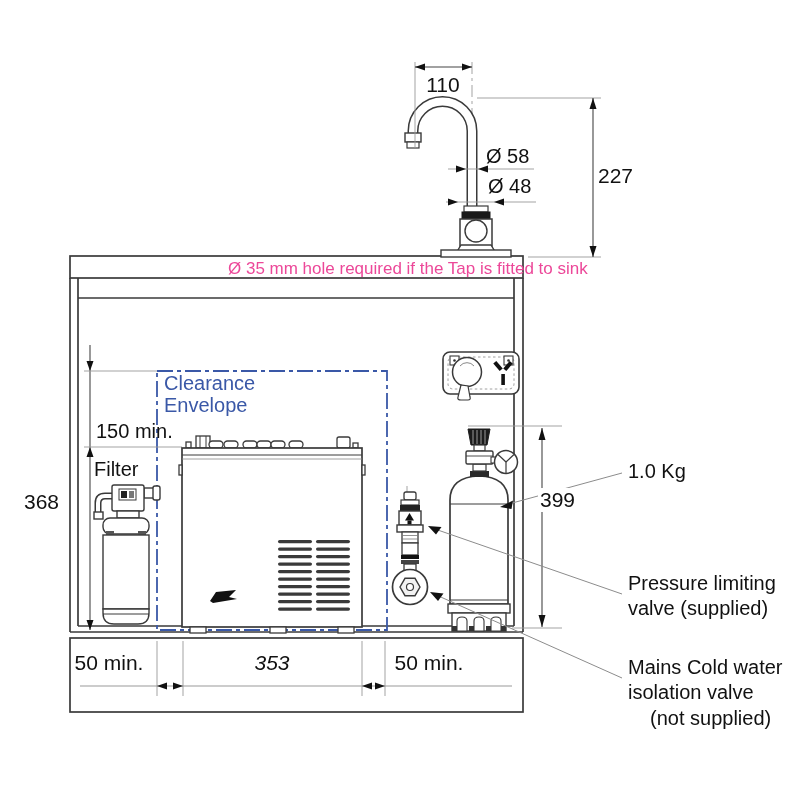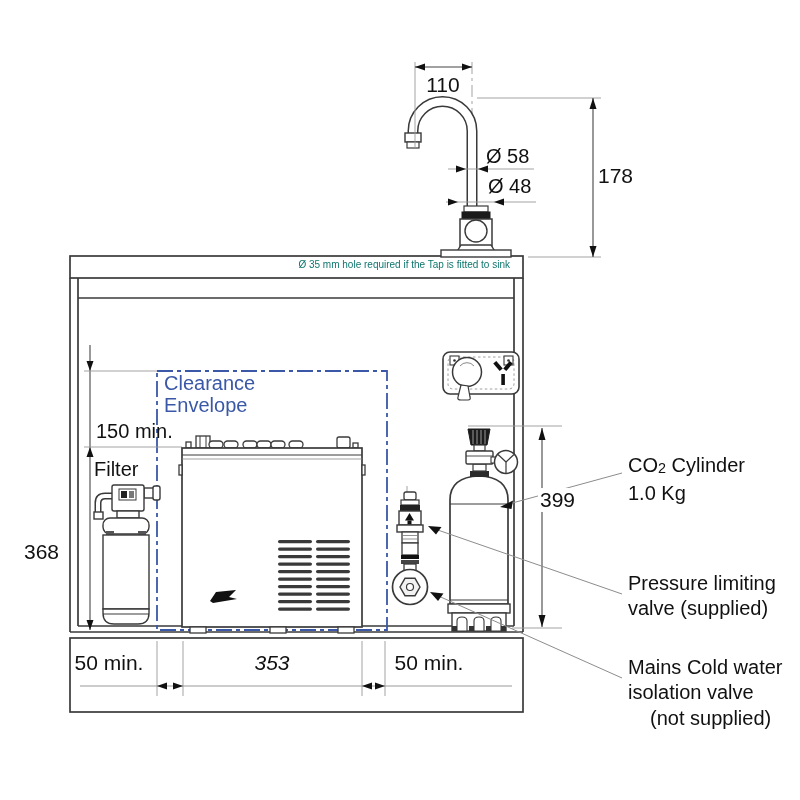--- a/index.html
+++ b/index.html
@@ -2,21 +2,21 @@
 <html><head>
 <meta charset="utf-8">
 <style>
   html,body{margin:0;padding:0;background:#fff;}
   #stage{position:relative;width:800px;height:800px;background:#ffffff;overflow:hidden;
          font-family:"Liberation Sans", sans-serif;color:#111;}
   #art{position:absolute;left:0;top:0;}
   .txt{position:absolute;white-space:nowrap;line-height:1.12;}
   .dim{font-size:21px;color:#111;}
   .lbl{font-size:20px;color:#111;}
-  .note{font-size:10px;color:#0f766e;}
+  .note{font-size:17px;color:#ec4899;}
   .blue{color:#3a58a7;}
   .ctr{text-align:center;}
   .sub{font-size:0.72em;position:relative;top:1px;}
   .whitebg{background:#fff;padding:0 2px;}
 </style>
 </head>
 <body>
 
 <div id="stage">
 
@@ -251,35 +251,34 @@
     <polygon points="157,686 167,682.5 167,689.5" fill="#111"></polygon>
     <polygon points="183,686 173,682.5 173,689.5" fill="#111"></polygon>
     <polygon points="362,686 372,682.5 372,689.5" fill="#111"></polygon>
     <polygon points="385,686 375,682.5 375,689.5" fill="#111"></polygon>
   </g>
 </svg>
 
 <div class="txt note" style="left:228px;top:259px;width:282px;text-align:right;">Ø 35 mm hole required if the Tap is fitted to sink</div>
 
 <div class="txt dim ctr" style="left:413px;top:61px;width:60px;margin-top:12px;">110</div>
-<div class="txt dim" style="left:598px;top:164px;">178</div>
+<div class="txt dim" style="left:598px;top:164px;">227</div>
 <div class="txt lbl" style="left:486px;top:145px;">Ø 58</div>
 <div class="txt lbl" style="left:488px;top:175px;">Ø 48</div>
 
 <div class="txt lbl blue" style="left:164px;top:372px;">
   <div>Clearance</div>
   <div>Envelope</div>
 </div>
 <div class="txt lbl" style="left:96px;top:388px;margin-top:32px;">150 min.</div>
 <div class="txt lbl" style="left:94px;top:458px;">Filter</div>
-<div class="txt dim" style="left:24px;top:540px;">368</div>
+<div class="txt dim" style="left:24px;top:490px;">368</div>
 <div class="txt dim whitebg" style="left:538px;top:488px;">399</div>
 
 <div class="txt lbl" style="left:628px;top:454px;">
-  <div><span>CO</span><span class="sub">2</span><span> Cylinder</span></div>
   <div style="margin-top:6px;">1.0 Kg</div>
 </div>
 
 <div class="txt lbl" style="left:628px;top:572px;">
   <div>Pressure limiting</div>
   <div style="margin-top:3px;">valve (supplied)</div>
 </div>
 
 <div class="txt lbl" style="left:628px;top:656px;">
   <div>Mains Cold water</div>

